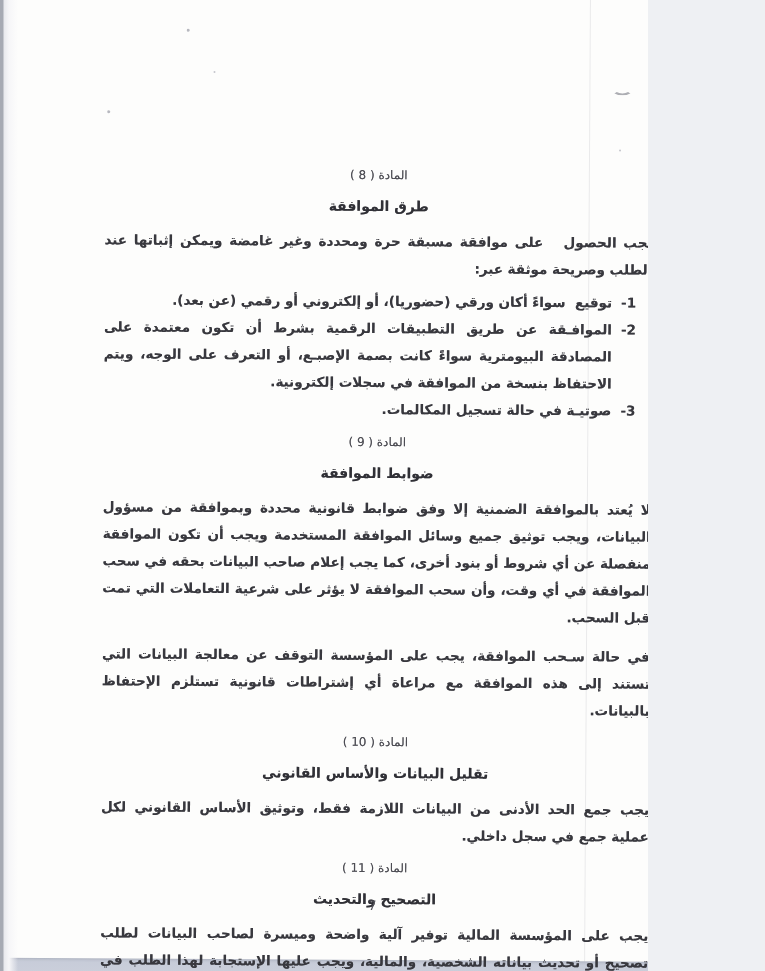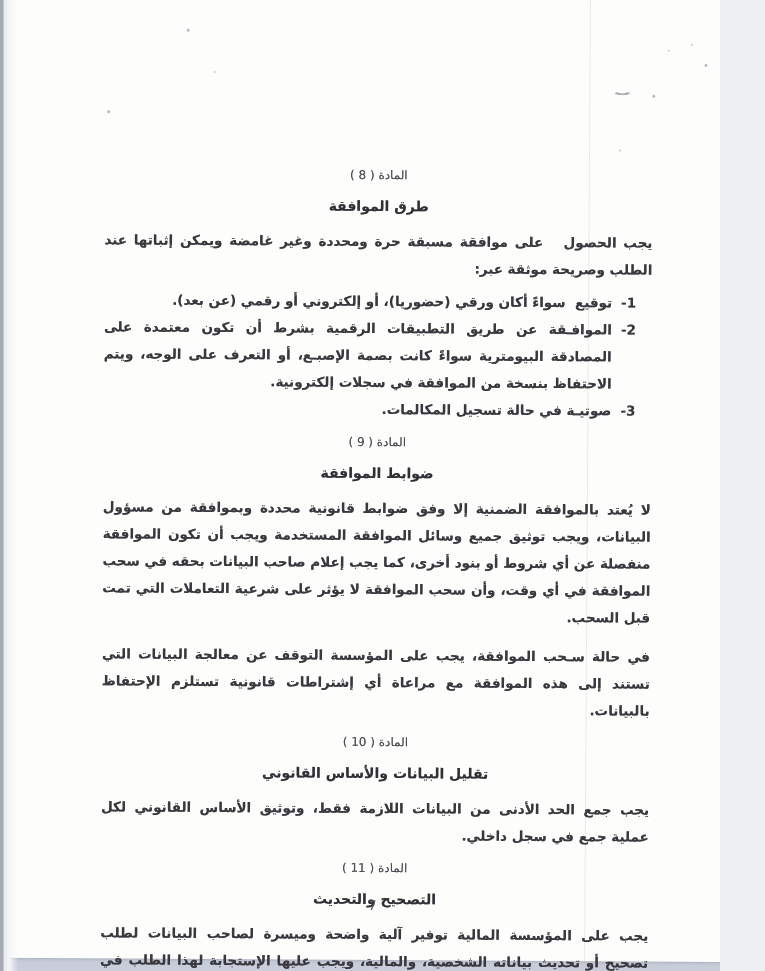--- a/index.html
+++ b/index.html
@@ -4,21 +4,21 @@
 <style>
   html, body { margin: 0; padding: 0; }
   body {
     width: 765px; height: 971px;
     font-family: "DejaVu Sans", sans-serif;
     background: #eef0f3;
     overflow: hidden;
   }
   .scan {
     position: relative;
-    width: 720px; height: 971px;
+    width: 648px; height: 971px;
     background: #4d7c0f;
     overflow: hidden;
   }
   
   .band-bottom {
     position: absolute;
     left: -6px; top: 956px;
     width: 780px; height: 30px;
     background: linear-gradient(to bottom, #c6cbd8, #ced2dd);
     transform: rotate(0.35deg);

